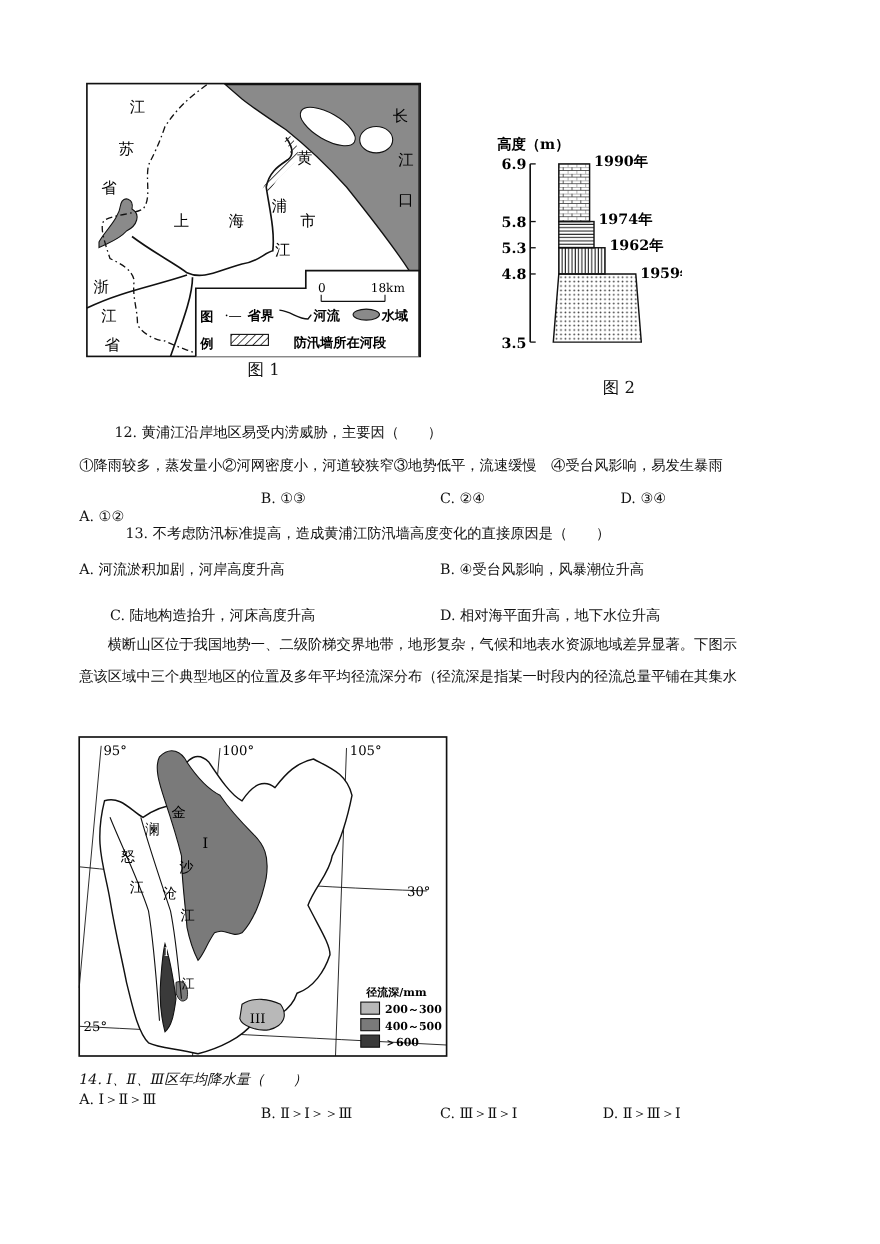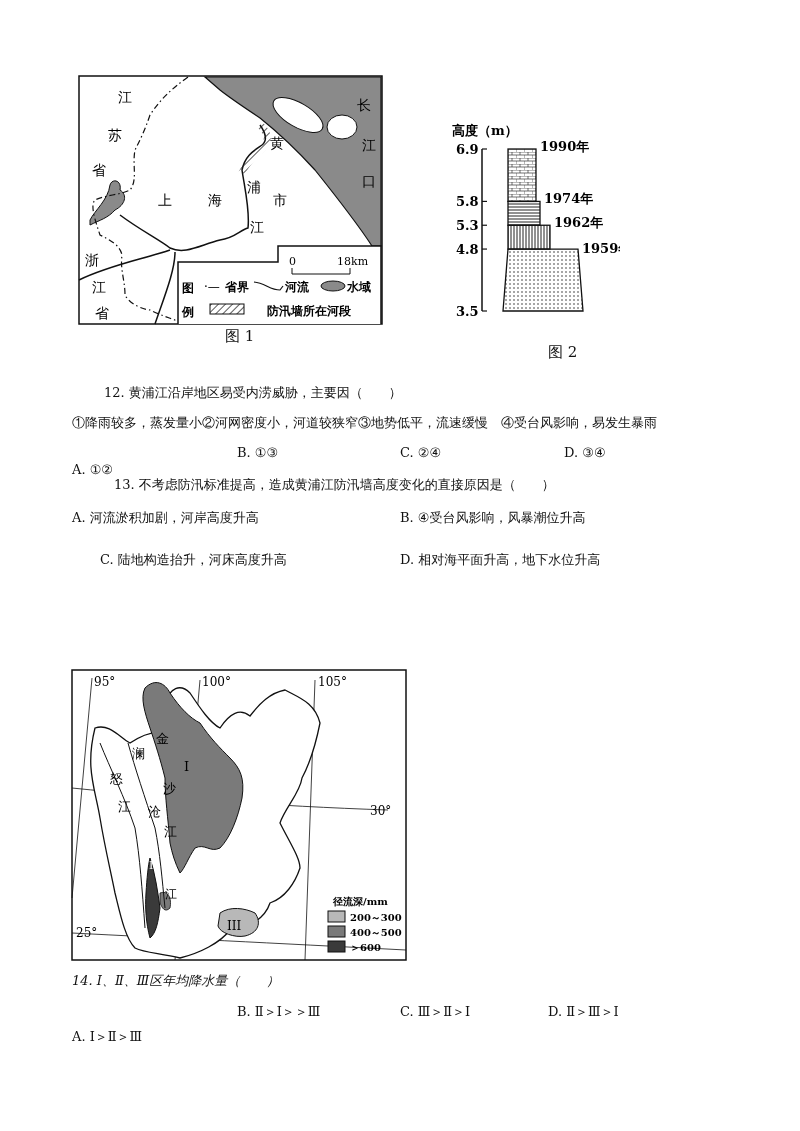--- a/index.html
+++ b/index.html
@@ -117,20 +117,22 @@
 <div class="abs q" style="left:400px;top:445px;">C. ②④</div>
 <div class="abs q" style="left:564px;top:445px;">D. ③④</div>
 
 <div class="abs q" style="left:72px;top:476px;margin-left:42px;">13. 不考虑防汛标准提高，造成黄浦江防汛墙高度变化的直接原因是（　　）</div>
 <div class="abs q" style="left:72px;top:509px;">A. 河流淤积加剧，河岸高度升高</div>
 <div class="abs q" style="left:400px;top:509px;">B. ④受台风影响，风暴潮位升高</div>
 <div class="abs q" style="left:72px;top:551px;margin-left:28px;">C. 陆地构造抬升，河床高度升高</div>
 <div class="abs q" style="left:400px;top:551px;">D. 相对海平面升高，地下水位升高</div>
 
 <div class="abs para" style="left:72px;top:572px;width:660px;">
+  <div style="text-indent:26px;">横断山区位于我国地势一、二级阶梯交界地带，地形复杂，气候和地表水资源地域差异显著。下图示</div>
+  <div>意该区域中三个典型地区的位置及多年平均径流深分布（径流深是指某一时段内的径流总量平铺在其集水</div>
 </div>
 
 <svg class="abs" style="left:70px;top:668px;" width="340" height="296">
   <rect x="2" y="2" width="334" height="290" fill="#fff" stroke="#111" stroke-width="1.5"></rect>
 
   <line x1="22" y1="10" x2="2" y2="230" stroke="#111" stroke-width="0.8"></line>
   <line x1="130" y1="12" x2="105" y2="292" stroke="#111" stroke-width="0.8"></line>
   <line x1="245" y1="12" x2="235" y2="292" stroke="#111" stroke-width="0.8"></line>
   <path d="M2 120 C100 130 200 138 318 142" fill="none" stroke="#111" stroke-width="0.8"></path>
   <path d="M2 265 C100 270 200 275 336 282" fill="none" stroke="#111" stroke-width="0.8"></path>
@@ -169,16 +171,16 @@
   <text x="263" y="237" font-size="10" font-weight="bold">径流深/mm</text>
   <rect x="258" y="243" width="17" height="11" fill="#b8b8b8" stroke="#111"></rect>
   <text x="280" y="253" font-size="10" font-weight="bold">200～300</text>
   <rect x="258" y="258" width="17" height="11" fill="#7a7a7a" stroke="#111"></rect>
   <text x="280" y="268" font-size="10" font-weight="bold">400～500</text>
   <rect x="258" y="273" width="17" height="11" fill="#3a3a3a" stroke="#111"></rect>
   <text x="280" y="283" font-size="10" font-weight="bold">＞600</text>
 </svg>
 
 <div class="abs q" style="left:72px;top:972px;font-style:italic;">14. Ⅰ、Ⅱ、Ⅲ区年均降水量（　　）</div>
-<div class="abs q" style="left:72px;top:1028px;">A. Ⅰ＞Ⅱ＞Ⅲ</div>
+<div class="abs q" style="left:72px;top:991px;">A. Ⅰ＞Ⅱ＞Ⅲ</div>
 <div class="abs q" style="left:237px;top:1003px;">B. Ⅱ＞Ⅰ＞＞Ⅲ</div>
 <div class="abs q" style="left:400px;top:1003px;">C. Ⅲ＞Ⅱ＞Ⅰ</div>
 <div class="abs q" style="left:548px;top:1003px;">D. Ⅱ＞Ⅲ＞Ⅰ</div>
 
 </body></html>

